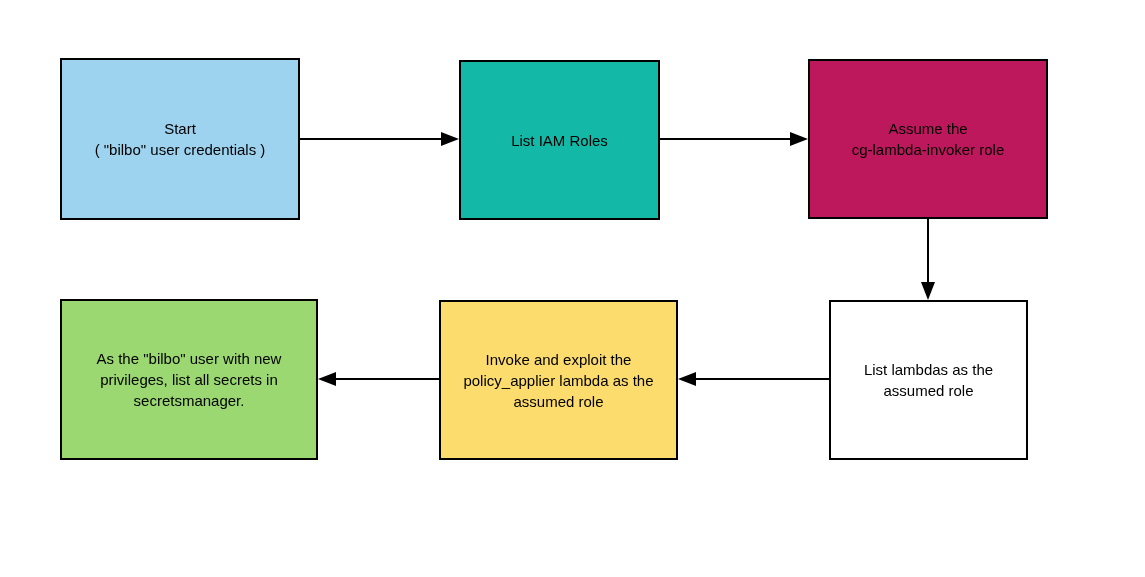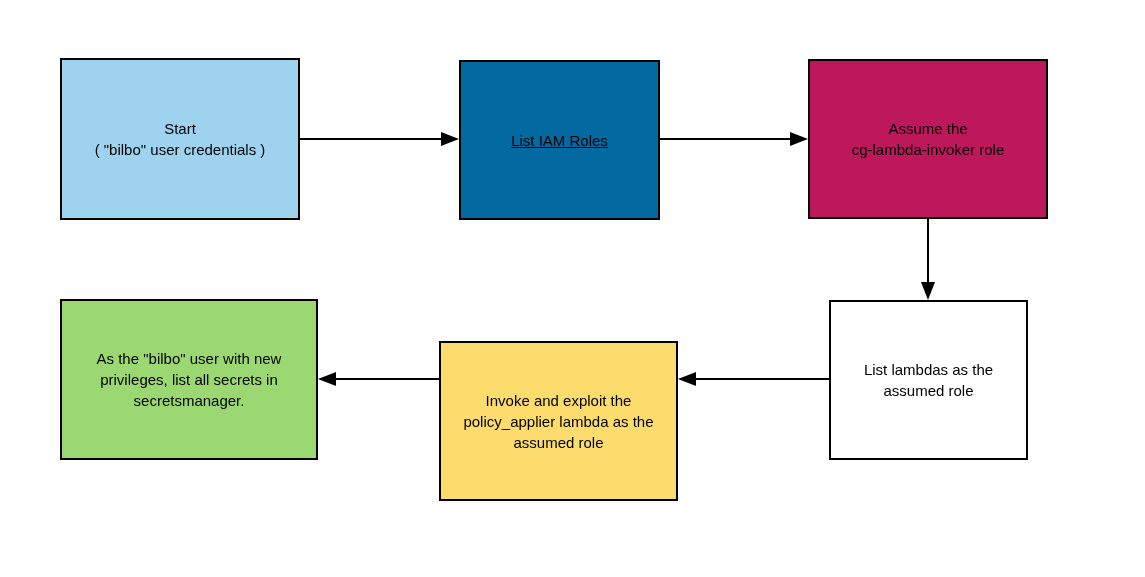--- a/index.html
+++ b/index.html
@@ -79,35 +79,35 @@
 </head>
 <body>
 
 <div class="canvas">
 
   <div class="node n-start" style="background-color: rgb(158, 211, 240);">
     <span class="label">Start
 ( "bilbo" user credentials )</span>
   </div>
 
-  <div class="node n-iam" style="background-color: #0369a1; text-decoration: underline;">
+  <div class="node n-iam" style="background-color: #14b8a6;">
     <span class="label">List IAM Roles</span>
   </div>
 
   <div class="node n-assume" style="background-color: #be185d; text-align: center;">
     <span class="label">Assume the
 cg-lambda-invoker role</span>
   </div>
 
   <div class="node n-lambdas" style="background-color: rgb(255, 255, 255); align-items: center;">
     <span class="label">List lambdas as the
 assumed role</span>
   </div>
 
-  <div class="node n-invoke" style="background-color: rgb(253, 220, 110); margin-top: 41px;">
+  <div class="node n-invoke" style="background-color: rgb(253, 220, 110);">
     <span class="label">Invoke and exploit the
 policy_applier lambda as the
 assumed role</span>
   </div>
 
   <div class="node n-secrets" style="background-color: rgb(155, 216, 114);">
     <span class="label">As the "bilbo" user with new
 privileges, list all secrets in
 secretsmanager.</span>
   </div>

